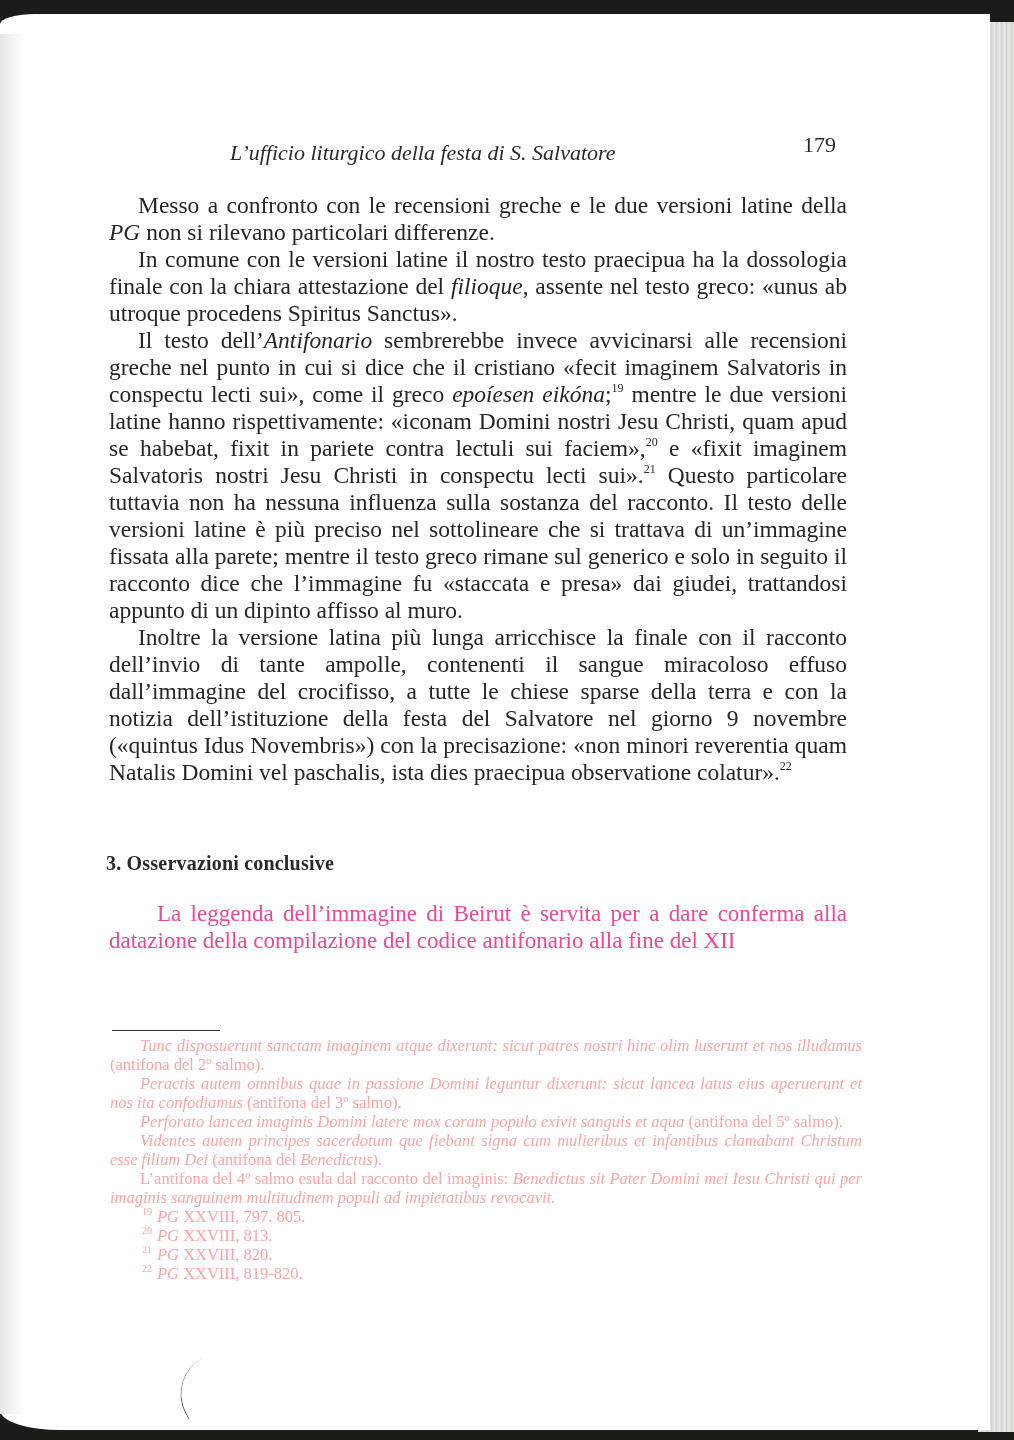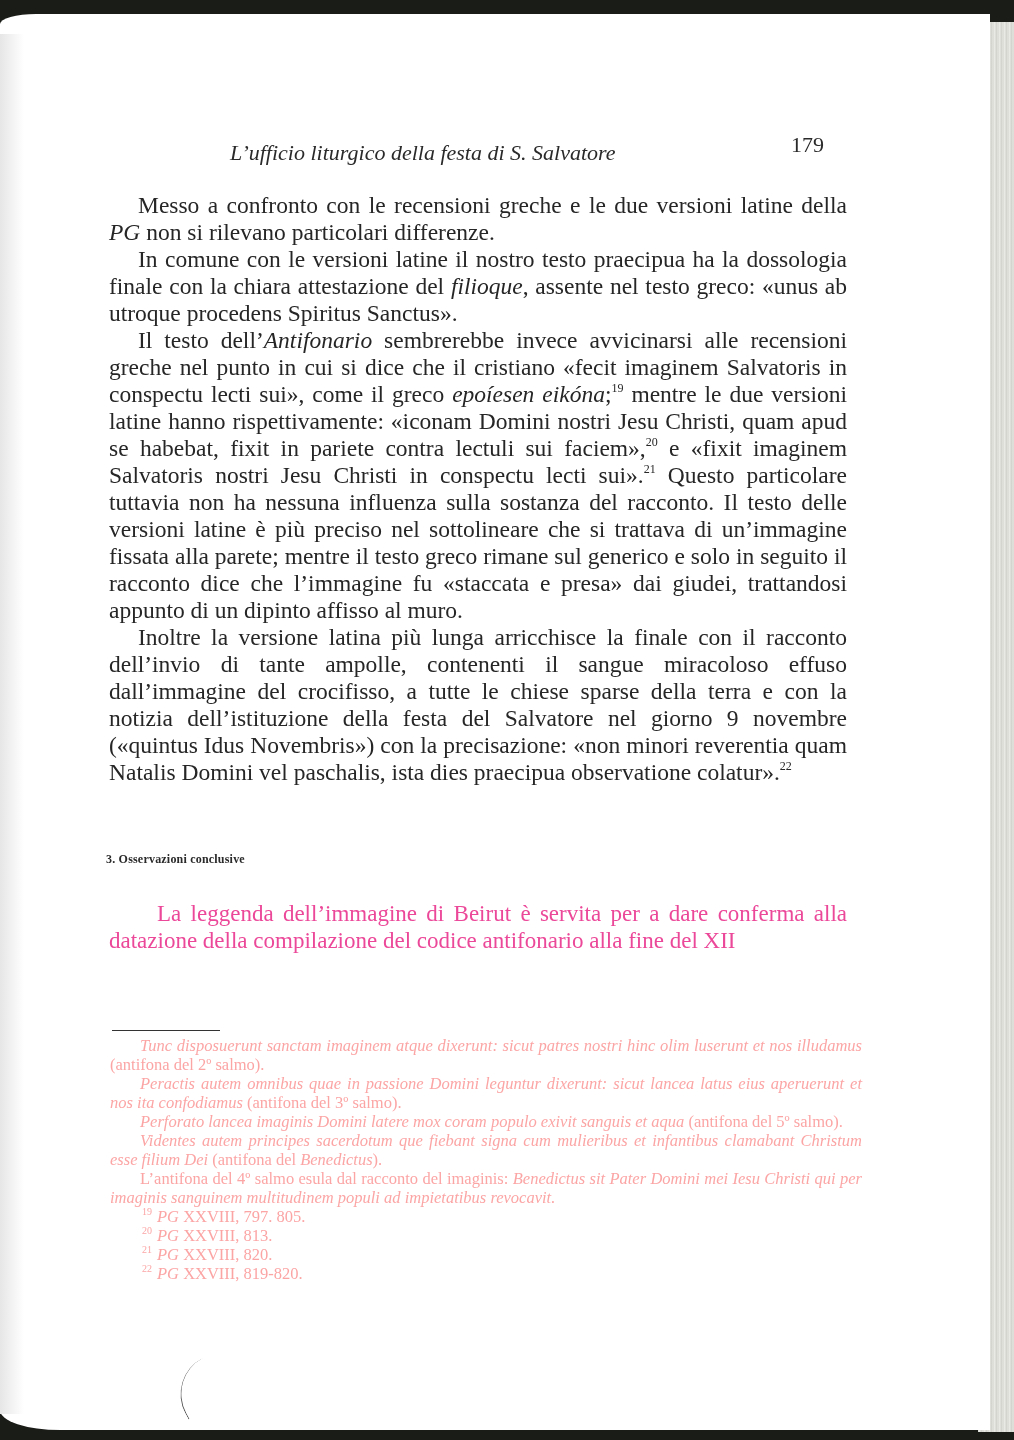--- a/index.html
+++ b/index.html
@@ -24,32 +24,32 @@
       background: repeating-linear-gradient(to right, #d9d9d4 0px, #eeeeea 2px, #cfcfca 3px, #e4e4df 5px);
     }
     .running-head {
       position: absolute; top: 132px; left: 100px; width: 740px; height: 30px;
       font-size: 22px;
     }
     .running-title {
       position: absolute; left: 130px; top: 8px; font-style: italic;
     }
     .page-number {
-      position: absolute; right: 16px; top: 0;
+      position: absolute; right: 4px; top: 0;
     }
     .body-text {
       position: absolute; left: 109px; top: 192px; width: 738px;
       font-size: 23.5px; line-height: 27px; text-align: justify;
       color: #262626;
     }
     .body-text p { margin: 0; text-indent: 29px; }
     sup { font-size: 12px; line-height: 0; vertical-align: 10px; }
     i { font-style: italic; }
     .section-heading {
-      position: absolute; left: 106px; top: 852px; font-size: 12px;
+      position: absolute; left: 106px; top: 852px; font-size: 20px;
       font-weight: bold; letter-spacing: 0.2px;
     }
     .conclusion {
       position: absolute; left: 109px; top: 900px; width: 738px;
       font-size: 23px; line-height: 27px; text-align: justify; color: #ec4899;
     }
     .conclusion p { margin: 0; text-indent: 48px; }
     .fn-rule {
       position: absolute; left: 112px; top: 1030px; width: 108px; height: 0;
       border-top: 1.5px solid #333;

